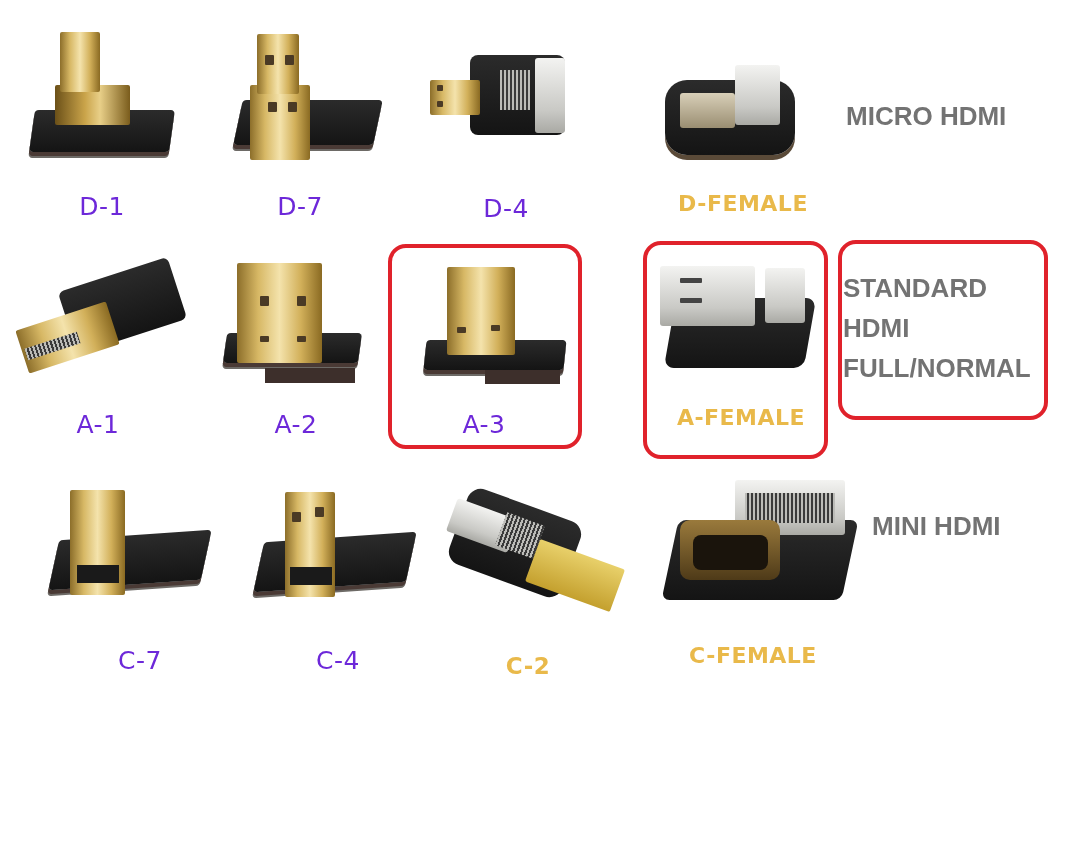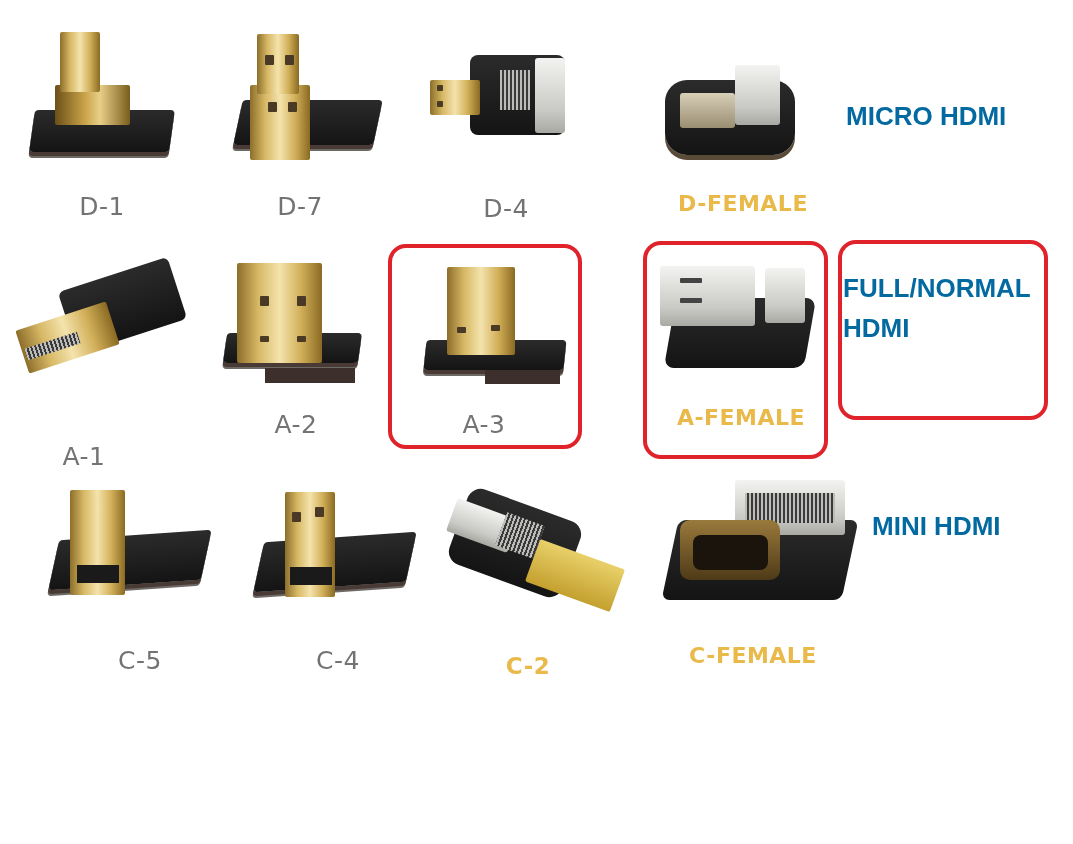--- a/index.html
+++ b/index.html
@@ -1,20 +1,20 @@
 <!DOCTYPE html>
 <html><head>
 <meta charset="utf-8">
 <style>
   html,body{margin:0;padding:0;background:#ffffff;}
   body{width:1073px;height:844px;position:relative;overflow:hidden;font-family:"Liberation Sans",sans-serif;}
   .cell{position:absolute;}
-  .label{position:absolute;font-family:"DejaVu Sans","Liberation Sans",sans-serif;font-size:25px;color:#737373;letter-spacing:0.5px;white-space:nowrap;transform:translateX(-50%);}
+  .label{position:absolute;font-family:"DejaVu Sans","Liberation Sans",sans-serif;font-size:25px;color:#6d28d9;letter-spacing:0.5px;white-space:nowrap;transform:translateX(-50%);}
   .label.bold{font-weight:bold;font-size:22px;color:#e9b94a;}
-  .cat{position:absolute;font-family:"Liberation Sans",sans-serif;font-weight:bold;font-size:26px;color:#0369a1;line-height:40px;white-space:nowrap;}
+  .cat{position:absolute;font-family:"Liberation Sans",sans-serif;font-weight:bold;font-size:26px;color:#737373;line-height:40px;white-space:nowrap;}
   .redbox{position:absolute;border:4px solid #e0222b;border-radius:18px;box-sizing:border-box;}
   
   .pcb{position:absolute;background:linear-gradient(180deg,#2b2b2b,#141414);border-radius:4px;box-shadow:0 4px 0 #4a3a35, 0 6px 0 #6d6a66;}
   .gold{position:absolute;background:linear-gradient(90deg,#8c6e2a 0%,#d7b865 25%,#f4e3ac 50%,#d2b05a 75%,#8a6a22 100%);border-radius:2px;}
   .gold.dark{background:linear-gradient(90deg,#6b5018,#caa44a 40%,#e8cf88 60%,#7a5c1c);}
   .hole{position:absolute;width:9px;height:10px;background:#4a3a25;border-radius:1px;}
   .silver{position:absolute;background:linear-gradient(180deg,#f3f3f1,#c9c9c5 70%,#a9a9a4);border-radius:3px;}
   .pins{position:absolute;background:repeating-linear-gradient(90deg,#bcbcb8 0 2px,#3a3a3a 2px 4px);}
   .base{position:absolute;background:#3d2f2b;}
 </style>
@@ -61,21 +61,21 @@
   <div class="cat" style="left:846px;top:96px;">MICRO HDMI</div>
 </div>
 
 <div>
 
   <div class="cell" style="left:15px;top:265px;width:170px;height:115px;">
     <div class="pcb" style="left:50px;top:8px;width:115px;height:65px;border-radius:6px;transform:rotate(-18deg);box-shadow:none;"></div>
     <div class="gold" style="left:5px;top:50px;width:95px;height:45px;transform:rotate(-18deg);"></div>
     <div class="pins" style="left:10px;top:75px;width:55px;height:12px;transform:rotate(-18deg);"></div>
   </div>
-  <span class="label" style="left:84px;top:410px;margin-top:32px;">A-1</span>
+  <span class="label" style="left:98px;top:410px;">A-1</span>
 
   <div class="cell" style="left:225px;top:258px;width:150px;height:130px;">
     <div class="pcb" style="left:0px;top:75px;width:135px;height:30px;transform:skewX(-8deg);"></div>
     <div class="base" style="left:40px;top:110px;width:90px;height:15px;"></div>
     <div class="gold" style="left:12px;top:5px;width:85px;height:100px;"></div>
     <div class="hole" style="left:35px;top:38px;"></div>
       <div class="hole" style="left:72px;top:38px;"></div>
     <div class="hole" style="left:35px;top:78px;height:6px;"></div>
       <div class="hole" style="left:72px;top:78px;height:6px;"></div>
   </div>
@@ -96,33 +96,34 @@
     <div class="pcb" style="left:15px;top:40px;width:140px;height:70px;border-radius:10px;transform:skewX(-10deg);box-shadow:none;"></div>
     <div class="silver" style="left:5px;top:8px;width:95px;height:60px;"></div>
     <div class="hole" style="left:25px;top:20px;width:22px;height:5px;background:#444;"></div>
     <div class="hole" style="left:25px;top:40px;width:22px;height:5px;background:#444;"></div>
     <div class="silver" style="left:110px;top:10px;width:40px;height:55px;"></div>
   </div>
   <span class="label bold" style="left:741px;top:405px;">A-FEMALE</span>
 
   <div class="redbox" style="left:838px;top:240px;width:210px;height:180px;"></div>
   <div class="cat" style="left:843px;top:268px;">
+    <div>STANDARD</div>
+    <div>HDMI</div>
     <div>FULL/NORMAL</div>
-    <div>HDMI</div>
   </div>
 </div>
 
 <div>
 
   <div class="cell" style="left:55px;top:485px;width:160px;height:125px;">
     <div class="pcb" style="left:0px;top:50px;width:150px;height:50px;transform:skewX(-16deg) rotate(-4deg);"></div>
     <div class="gold" style="left:15px;top:5px;width:55px;height:105px;"></div>
     <div class="pins" style="left:22px;top:80px;width:42px;height:18px;background:#1a1a1a;"></div>
   </div>
-  <span class="label" style="left:140px;top:646px;">C-5</span>
+  <span class="label" style="left:140px;top:646px;">C-7</span>
 
   <div class="cell" style="left:260px;top:487px;width:160px;height:125px;">
     <div class="pcb" style="left:0px;top:50px;width:150px;height:50px;transform:skewX(-16deg) rotate(-4deg);"></div>
     <div class="gold" style="left:25px;top:5px;width:50px;height:105px;"></div>
     <div class="hole" style="left:32px;top:25px;"></div>
       <div class="hole" style="left:55px;top:20px;"></div>
     <div class="pins" style="left:30px;top:80px;width:42px;height:18px;background:#1a1a1a;"></div>
   </div>
   <span class="label" style="left:338px;top:646px;">C-4</span>
 

